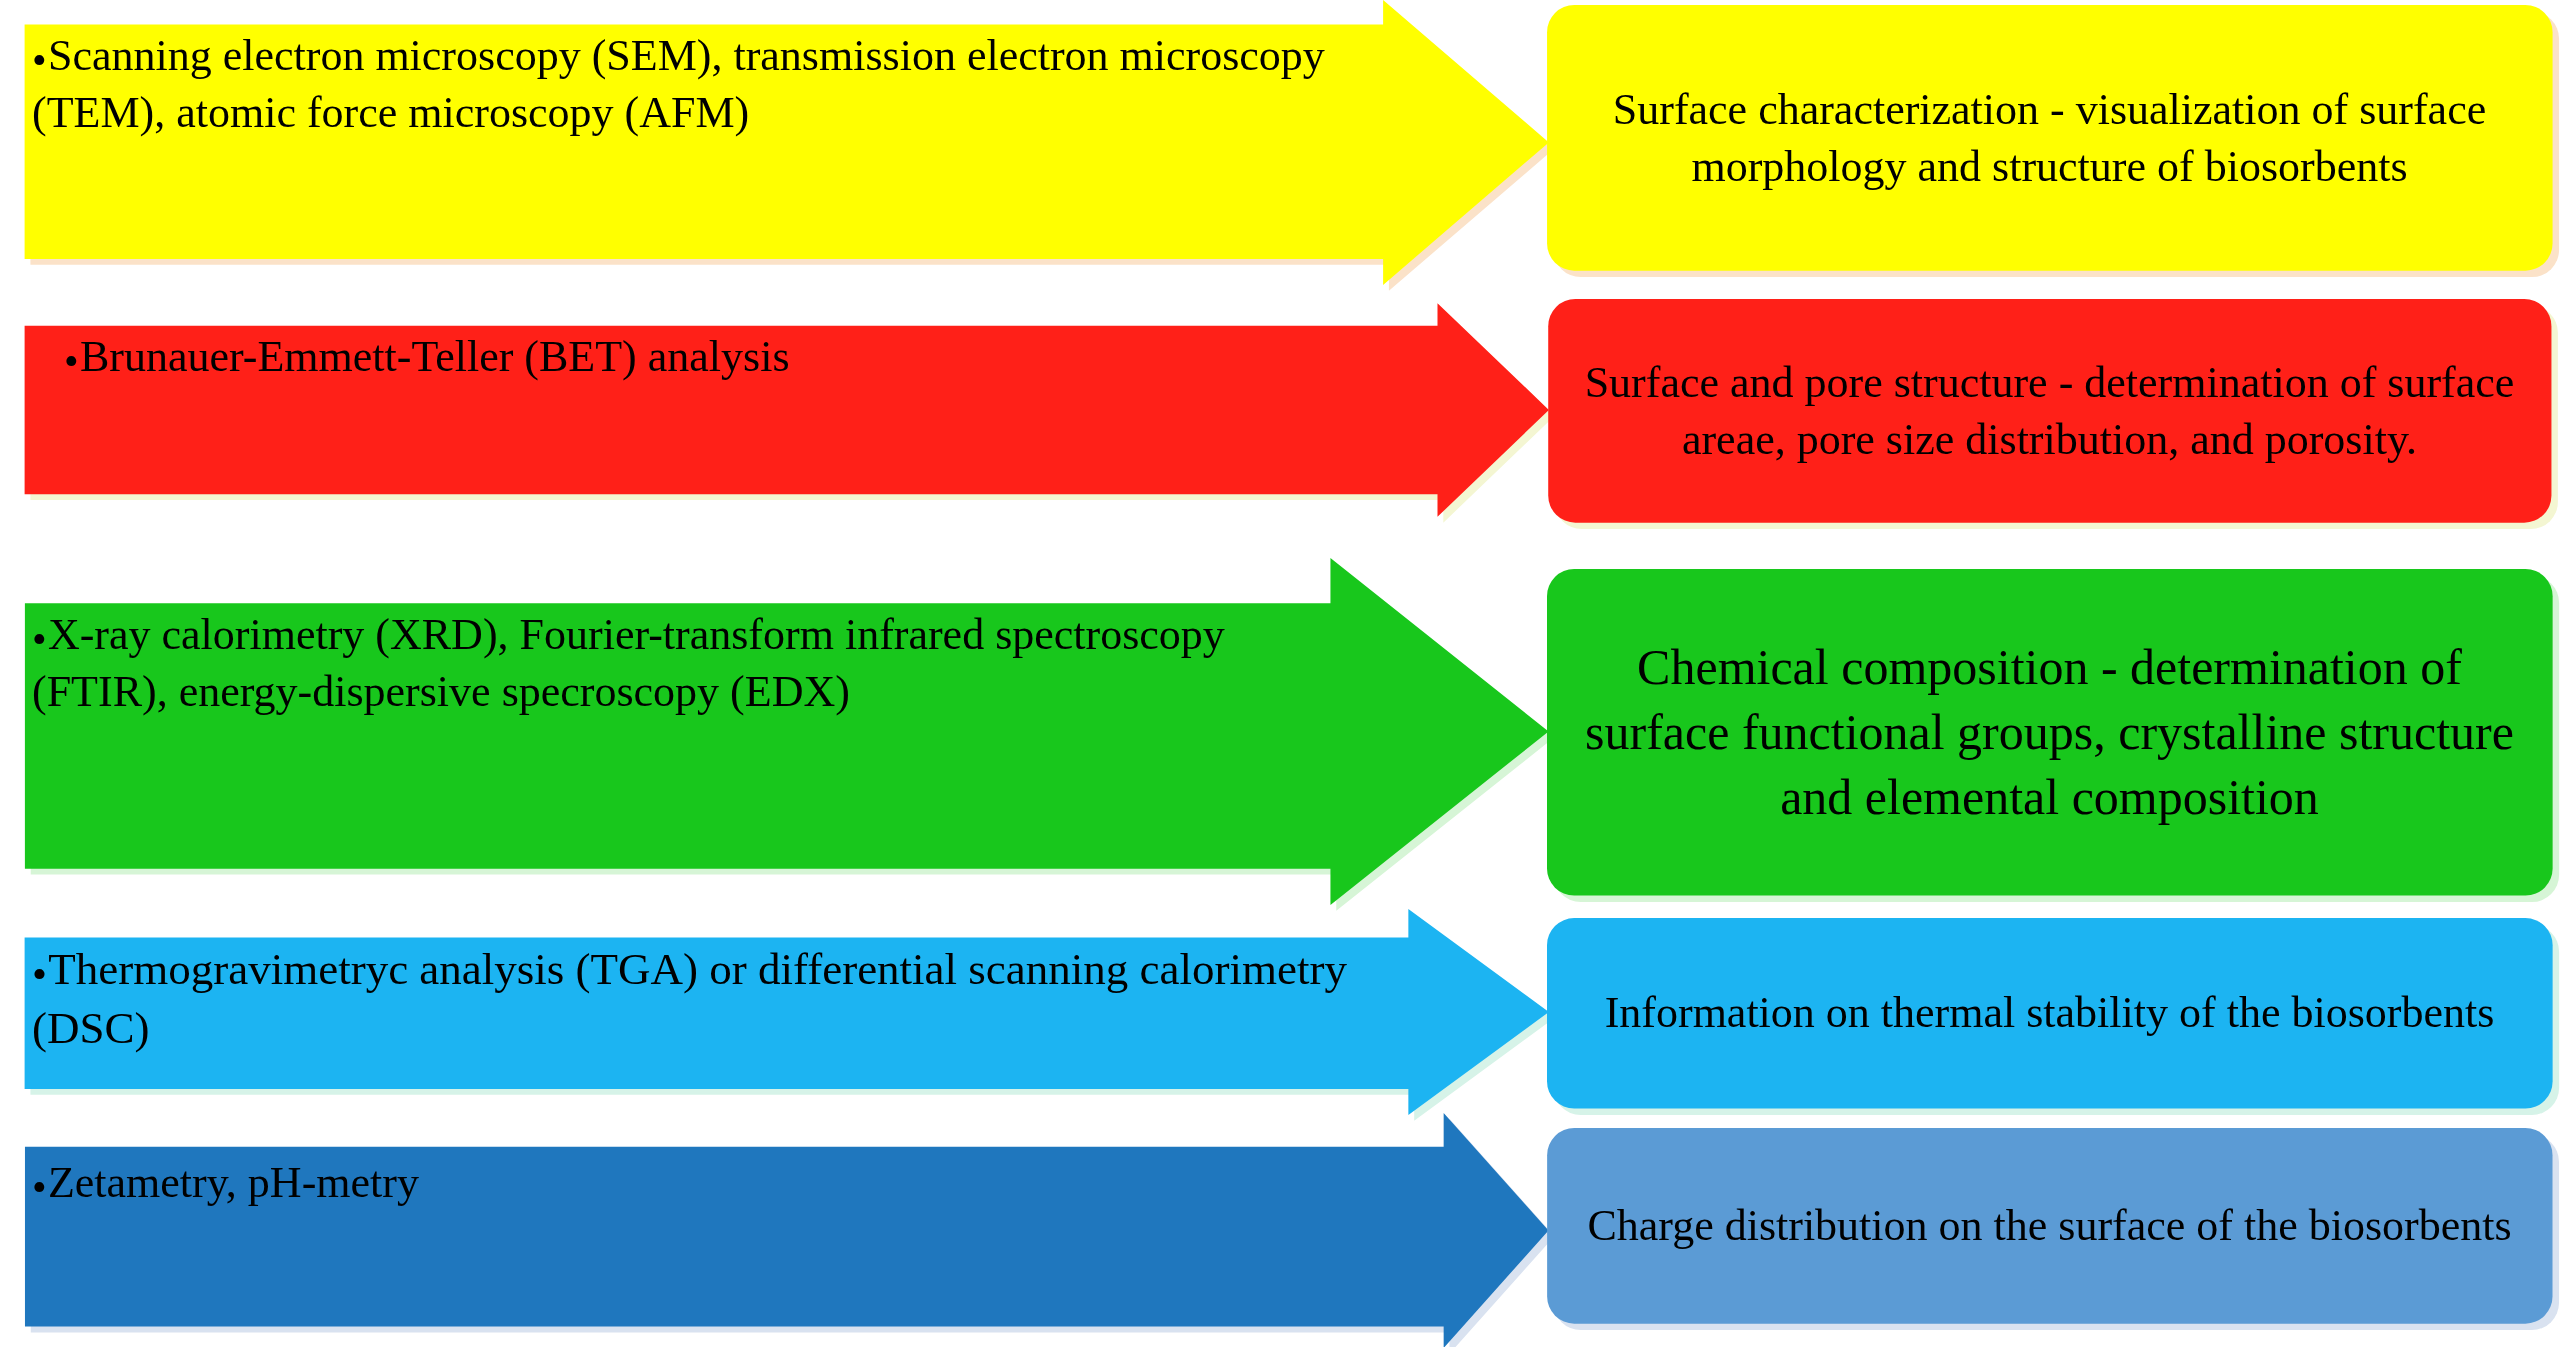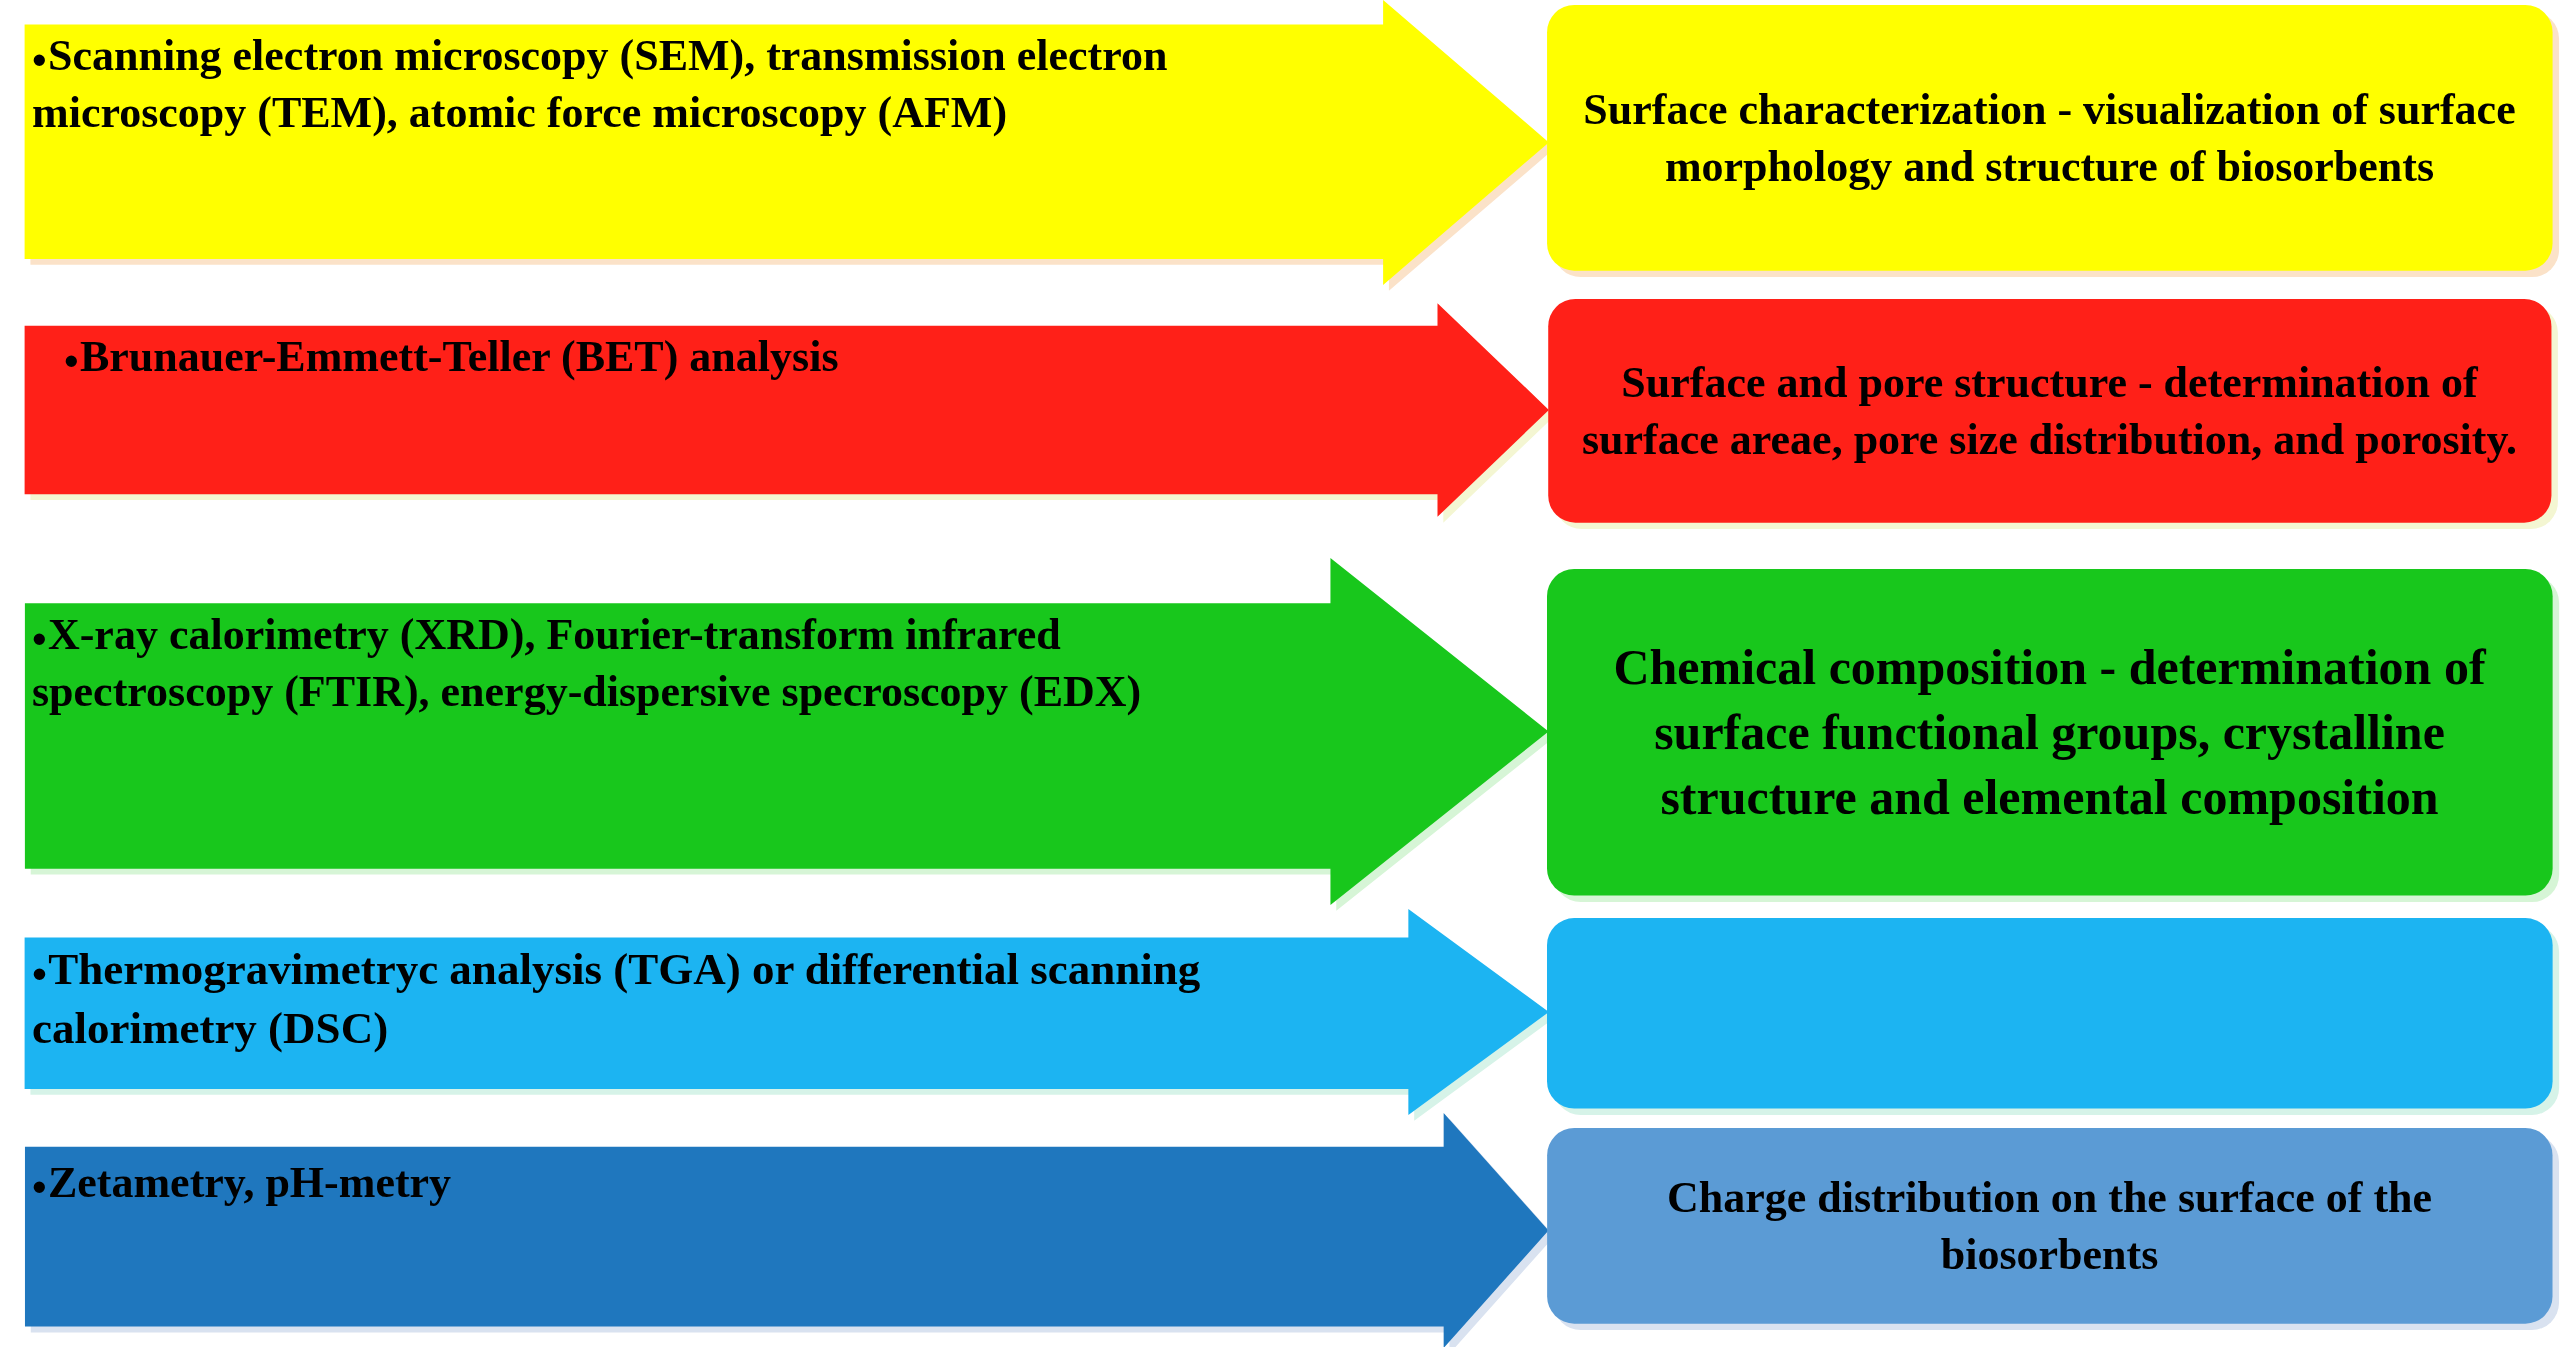--- a/index.html
+++ b/index.html
@@ -13,21 +13,20 @@
     position: relative;
     overflow: hidden;
     font-family: "Liberation Serif", "DejaVu Serif", serif;
   }
 
   #stage {
     position: absolute;
     left: 0; top: 0;
     width: 2088px;
     height: 1348px;
-    font-weight: bold;
   }
 
   
   .arrow-wrap {
     position: absolute;
     left: 0;
     top: 0;
   }
   .arrow-svg {
     position: absolute;
@@ -127,20 +126,21 @@
         <polygon points="38,44 2175,44 2175,0 2392,159 2175,318 2175,278 38,278" fill="#1CB4F2"></polygon>
       </svg>
     </div>
     <div class="arrow-text" style="left: 32px; top: 940px; width: 1341px; font-size: 45px;"><span class="bullet">•</span><span>Thermogravimetryc analysis (TGA) or differential scanning calorimetry (DSC)</span></div>
     <div class="box-wrap" style="left: 1547px; top: 918px; width: 1005px; height: 190px;">
       <svg class="box-svg" width="1016" height="201" viewBox="0 0 1568 310" xmlns="http://www.w3.org/2000/svg">
         <rect x="10" y="10" width="1552" height="294" rx="42" ry="42" fill="#D6F3E8"></rect>
         <rect x="0" y="0" width="1552" height="294" rx="42" ry="42" fill="#1CB4F2"></rect>
       </svg>
     </div>
+    <div class="box-text" style="left: 1547px; width: 1005px; font-size: 44px; top: 918px; height: 190px; display: flex; align-items: center; justify-content: center;">Information on thermal stability of the biosorbents</div>
     <div class="arrow-wrap" style="left: 0px; top: 1113px; width: 1558px; height: 235px;">
       <svg class="arrow-svg" width="1567" height="244" viewBox="0 0 2420 377" xmlns="http://www.w3.org/2000/svg">
         <polygon points="47,61 2239,61 2239,9 2401,190.5 2239,372 2239,339 47,339" fill="#D9E2F0"></polygon>
         <polygon points="38,52 2230,52 2230,0 2392,181.5 2230,363 2230,330 38,330" fill="#1F77BE"></polygon>
       </svg>
     </div>
     <div class="arrow-text" style="left: 32px; top: 1154px; width: 1373px; font-size: 44px;"><span class="bullet">•</span><span>Zetametry, pH-metry</span></div>
     <div class="box-wrap" style="left: 1547px; top: 1128px; width: 1005px; height: 196px;">
       <svg class="box-svg" width="1016" height="206" viewBox="0 0 1568 318" xmlns="http://www.w3.org/2000/svg">
         <rect x="10" y="10" width="1552" height="302" rx="42" ry="42" fill="#D9E2F0"></rect>

